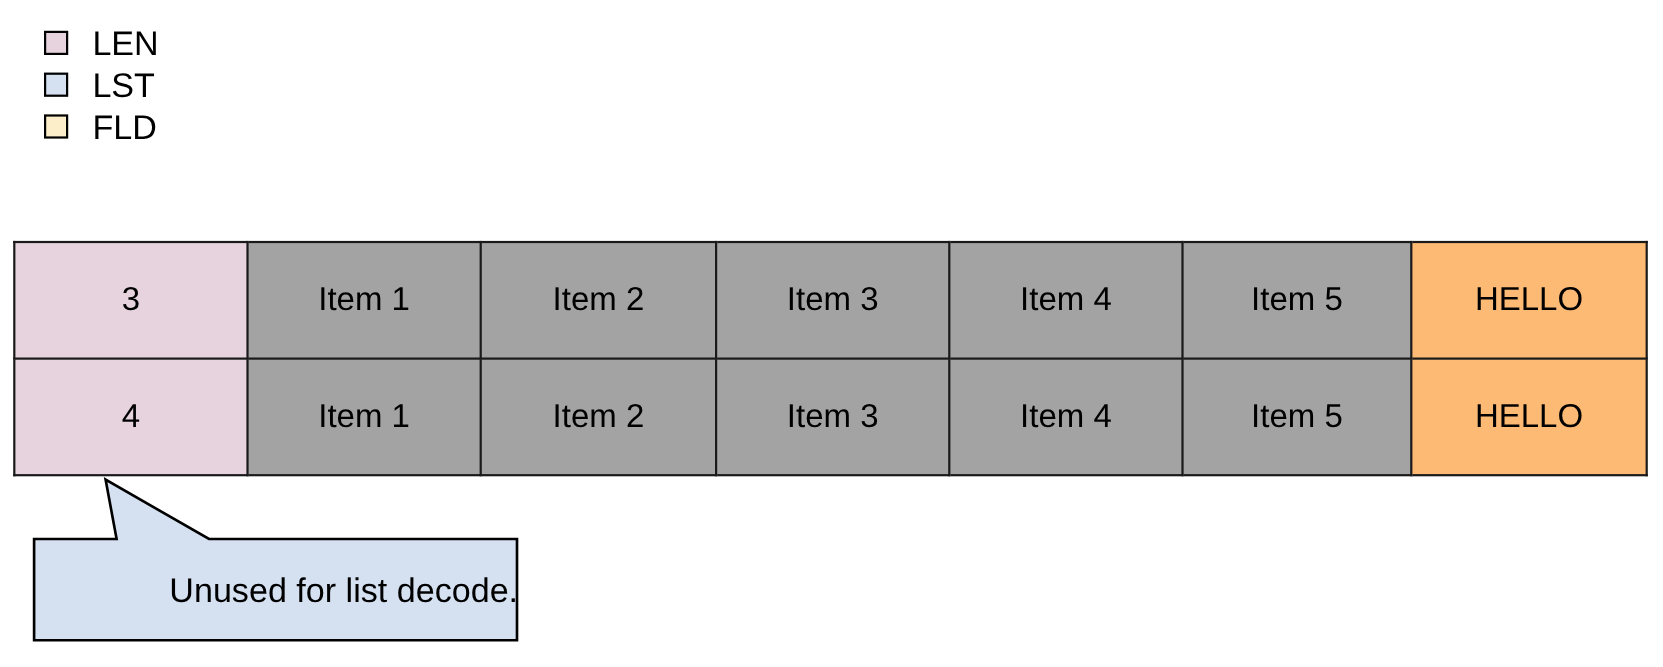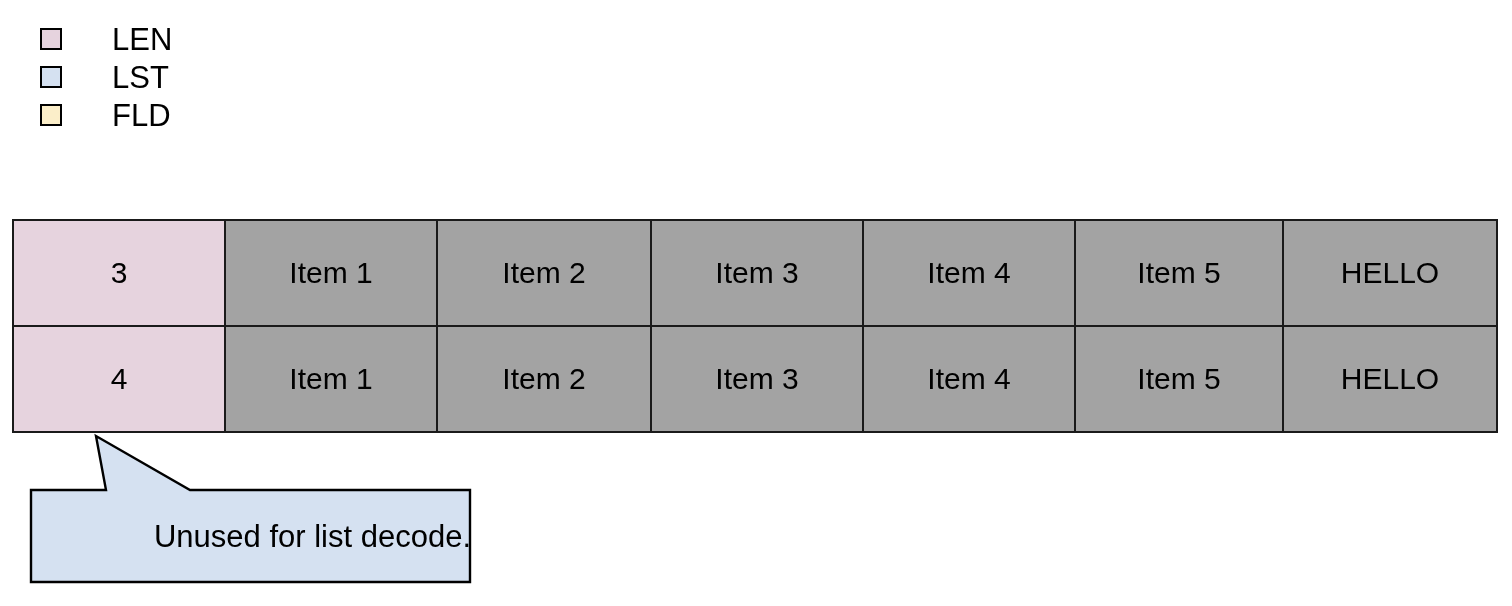--- a/index.html
+++ b/index.html
@@ -19,21 +19,20 @@
   
   #legend {
     position: absolute;
     left: 40px;
     top: 20px;
   }
   .legend-row {
     display: flex;
     align-items: center;
     height: 38px;
-    gap: 28px;
   }
   .legend-swatch {
     width: 22px;
     height: 22px;
     border: 2px solid #000000;
     box-sizing: border-box;
     flex: 0 0 auto;
   }
   .legend-label {
     margin-left: 22px;
@@ -56,21 +55,21 @@
     border: 2px solid #1a1a1a;
     height: 104px;
     text-align: center;
     vertical-align: middle;
     font-size: 30px;
     line-height: 34px;
     padding: 0;
   }
   td.cell-len { background: #e6d3de; }
   td.cell-lst { background: #a3a3a3; }
-  td.cell-fld { background: #a3a3a3; }
+  td.cell-fld { background: #fdba74; }
 
   
   col.c-len  { width: 212px; }
   col.c-lst1 { width: 212px; }
   col.c-lst2 { width: 214px; }
   col.c-lst3 { width: 212px; }
   col.c-lst4 { width: 212px; }
   col.c-lst5 { width: 208px; }
   col.c-fld  { width: 214px; }
 

